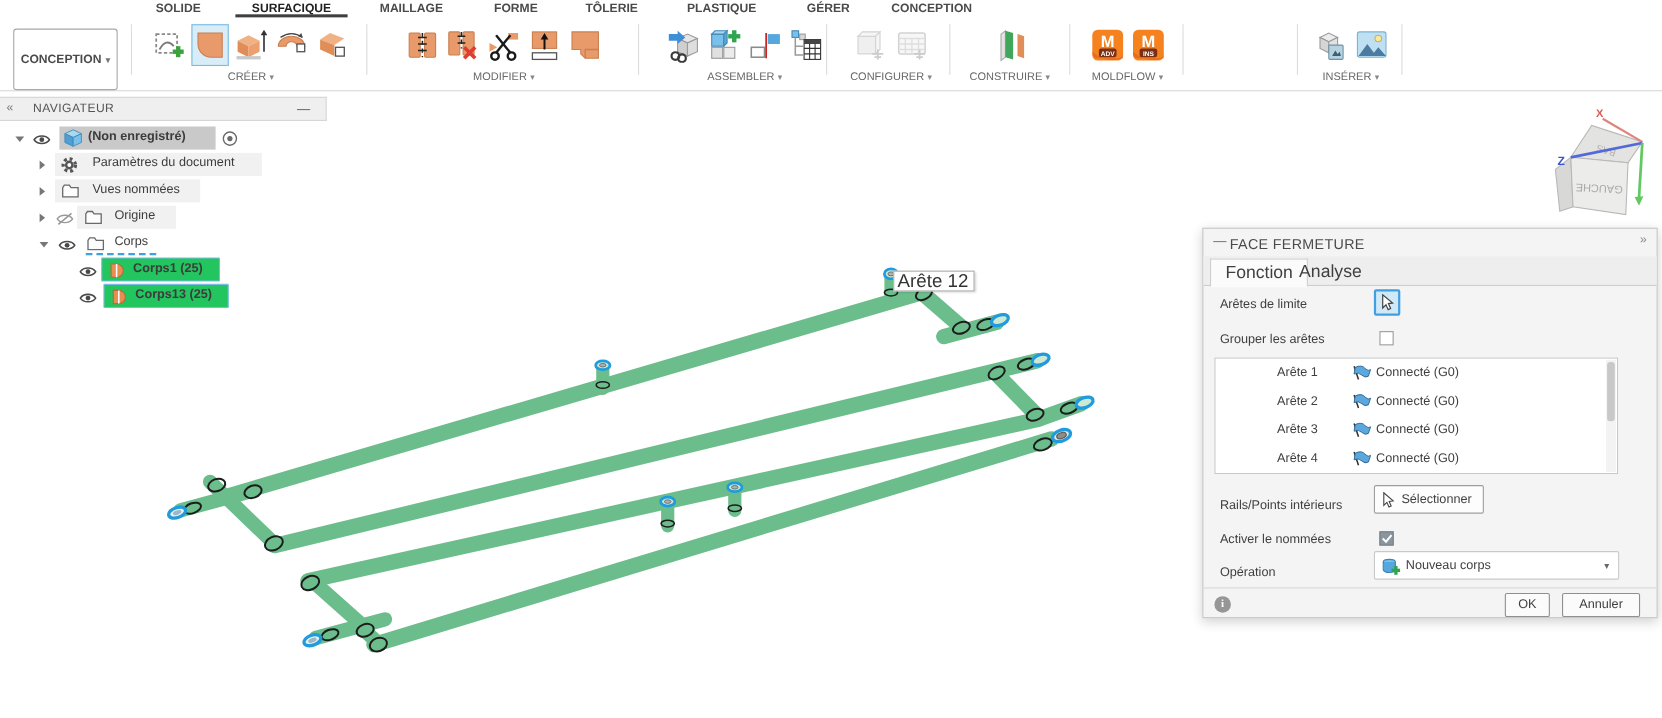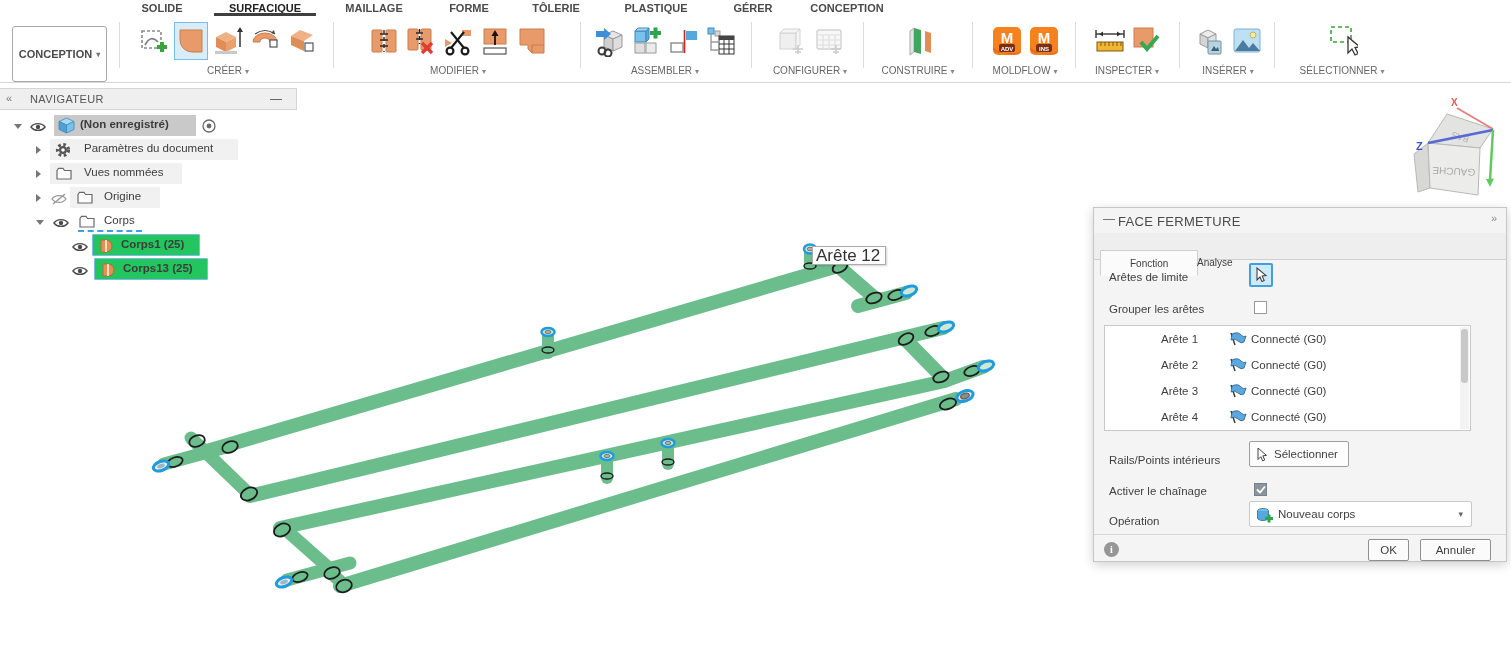--- a/index.html
+++ b/index.html
@@ -36,21 +36,21 @@
   .ntext { position:absolute; top:4px; font-size:11.5px; color:#3c3c3c; white-space:nowrap; }
   .bodybox { position:absolute; top:0; height:22px; border:1px solid #79bde4; background:#22c55e; border-radius:1px; }
 
   
   .dialog { position:absolute; left:1093px; top:207px; width:414px; height:355px; background:#f4f4f4; border:1px solid #c6c6c6; box-shadow:0 3px 10px rgba(0,0,0,.18); z-index:6; font-size:11.5px; color:#3f3f3f; }
   .dtitle { position:relative; height:25px; }
   .dtitle .min { position:absolute; left:9px; top:4px; font-size:12px; color:#666; }
   .dtitle .cap { position:absolute; left:24px; top:6px; font-size:13px; color:#4a4a4a; letter-spacing:.3px; }
   .dtitle .exp { position:absolute; right:10px; top:4px; font-size:11px; color:#888; letter-spacing:-1px; }
   .dtabs { position:relative; height:27px; background:#eeeeee; border-bottom:1px solid #cfcfcf; }
-  .dtab { position:absolute; top:17px; height:26px; line-height:26px; padding:0 29px; font-size:10px; color:#3f3f3f; }
+  .dtab { position:absolute; top:2px; height:26px; line-height:26px; padding:0 13px; font-size:16px; color:#3f3f3f; }
   .dtab.active { background:#fbfbfb; border:1px solid #cfcfcf; border-bottom:1px solid #fbfbfb; }
   .dlabel { position:absolute; left:15px; white-space:nowrap; }
   .sel-box { position:absolute; left:155px; top:55px; width:24px; height:24px; background:#cfe9f9; border:2px solid #3f9fe0; border-radius:2px; display:flex; align-items:center; justify-content:center; }
   .chk { position:absolute; left:160px; width:13px; height:13px; background:#fff; border:1px solid #9a9a9a; }
   .chk.checked { background:#8a959e; border:1px solid #77828b; display:flex; align-items:center; justify-content:center; }
   .edgelist { position:absolute; left:10px; top:117px; width:367px; height:106px; background:#fff; border:1px solid #c9c9c9; }
   .erow { position:absolute; left:0; width:100%; height:26px; line-height:26px;margin-left:48px; }
   .erow .ename { position:absolute; left:8px; }
   .erow .eflag { position:absolute; left:76px; top:6px; }
   .erow .estat { position:absolute; left:98px; }
@@ -188,21 +188,21 @@
       <div class="ric">
         <svg width="28" height="28">
               <path d="M2,2 h24 v24 h-12 l-4,-4 v-4 h-8 z" fill="#e89a6a" stroke="#c97f4f"></path>
               <path d="M14,26 v-8 h12" fill="none" stroke="#c97f4f" stroke-width="1.2"></path>
             </svg>
       </div>
     </div>
     <div class="rlabel"><span>MODIFIER</span><span class="caret">▾</span></div>
   </div>
 
-  <div class="rgroup" style="left:586px;width:158px">
+  <div class="rgroup" style="left:598px;width:158px">
     <div class="ricons">
       <div class="ric">
         <svg width="32" height="32">
               <path d="M10,10 l9,-4 l9,4 l-9,4 z" fill="#e6e6e6" stroke="#9a9a9a"></path>
               <path d="M10,10 v12 l9,4 v-12 z" fill="#cfcfcf" stroke="#9a9a9a"></path>
               <path d="M28,10 v12 l-9,4 v-12 z" fill="#dedede" stroke="#9a9a9a"></path>
               <path d="M2,6 h8 v-3 l7,6 l-7,6 v-3 h-8 z" fill="#3f8fd6"></path>
               <circle cx="8" cy="26" r="3.5" fill="none" stroke="#3a3a3a" stroke-width="2"></circle>
               <circle cx="14" cy="28" r="3.5" fill="none" stroke="#3a3a3a" stroke-width="2"></circle>
             </svg>
@@ -292,41 +292,20 @@
               <path d="M2,22 a28,28 0 0 0 28,6 v-4 a5,5 0 0 1 -5,4 h-18 a5,5 0 0 1 -5,-5 z" fill="#d9531e" opacity=".5"></path>
               <text x="16" y="18" font-size="15" font-weight="bold" fill="#fff" text-anchor="middle" font-family="Liberation Sans">M</text>
               <rect x="8" y="19" width="16" height="8" rx="2" fill="#7a2e12"></rect>
               <text x="16" y="25.5" font-size="6" font-weight="bold" fill="#fff" text-anchor="middle" font-family="Liberation Sans">INS</text>
             </svg>
       </div>
     </div>
     <div class="rlabel"><span>MOLDFLOW</span><span class="caret">▾</span></div>
   </div>
 
-  <div class="rgroup" style="left:1083px;width:88px">
-    <div class="ricons">
-      <div class="ric">
-        <svg width="34" height="30">
-              <line x1="3" y1="8" x2="31" y2="8" stroke="#333" stroke-width="1.4"></line>
-              <line x1="3" y1="4" x2="3" y2="12" stroke="#333" stroke-width="1.4"></line>
-              <line x1="31" y1="4" x2="31" y2="12" stroke="#333" stroke-width="1.4"></line>
-              <path d="M6,8 l4,-2.5 v5 z M28,8 l-4,-2.5 v5 z" fill="#333"></path>
-              <rect x="4" y="16" width="26" height="9" fill="#f2b632" stroke="#7a5b12"></rect>
-              <path d="M8,16 v4 M12,16 v4 M16,16 v4 M20,16 v4 M24,16 v4 M28,16 v4" stroke="#7a5b12" stroke-width="1"></path>
-            </svg>
-      </div>
-      <div class="ric">
-        <svg width="32" height="32">
-              <rect x="4" y="3" width="19" height="19" fill="#e89a6a" stroke="#c97f4f"></rect>
-              <path d="M11,17 l6,7 l11,-13" fill="none" stroke="#35a853" stroke-width="4"></path>
-            </svg>
-      </div>
-    </div>
-    <div class="rlabel"><span>INSPECTER</span><span class="caret">▾</span></div>
-  </div>
 
   <div class="rgroup" style="left:1186px;width:84px">
     <div class="ricons">
       <div class="ric">
         <svg width="32" height="32">
               <path d="M6,9 l8,-4 l8,4 l-8,4 z" fill="#ececec" stroke="#9a9a9a"></path>
               <path d="M6,9 v10 l8,4 v-10 z" fill="#d5d5d5" stroke="#9a9a9a"></path>
               <path d="M22,9 v10 l-8,4 v-10 z" fill="#e2e2e2" stroke="#9a9a9a"></path>
               <rect x="14" y="16" width="13" height="13" rx="1" fill="#b9d2e0" stroke="#6f94a8"></rect>
               <path d="M17,26 l3,-5 l2,3 l2,-2 l1,4 z" fill="#3b607a"></path>
@@ -336,31 +315,20 @@
         <svg width="32" height="30">
               <rect x="3" y="3" width="26" height="23" rx="2" fill="#bfe0f2" stroke="#7ab3d4"></rect>
               <circle cx="22" cy="9" r="3" fill="#f7e9a0" stroke="#c9b35a"></circle>
               <path d="M4,25 l8,-11 l6,8 l4,-5 l7,8 z" fill="#4b7ba0"></path>
             </svg>
       </div>
     </div>
     <div class="rlabel"><span>INSÉRER</span><span class="caret">▾</span></div>
   </div>
 
-  <div class="rgroup" style="left:1290px;width:104px">
-    <div class="ricons">
-      <div class="ric">
-        <svg width="36" height="34">
-              <rect x="5" y="3" width="20" height="15" fill="none" stroke="#3da13d" stroke-width="1.6" stroke-dasharray="4,3"></rect>
-              <path d="M22,13 l0,16 l4,-4 l3,6 l3,-1.5 l-3,-6 l5,-0.5 z" fill="#fff" stroke="#333" stroke-width="1.3"></path>
-            </svg>
-      </div>
-    </div>
-    <div class="rlabel"><span>SÉLECTIONNER</span><span class="caret">▾</span></div>
-  </div>
 </div>
 
 <svg class="vp-svg" width="1511" height="653">
   <g stroke="#6cbd8c" stroke-linecap="round" fill="none">
 
     <path d="M164,464 L230,446" stroke-width="13"></path>
     <path d="M191,438 L247,492" stroke-width="13"></path>
     <path d="M207,451 L838,266" stroke-width="14"></path>
     <path d="M838,266 L876,299" stroke-width="14"></path>
     <path d="M858,306 L906,293" stroke-width="14"></path>
@@ -601,21 +569,21 @@
   </div>
 
   <span class="dlabel" style="top:246px">Rails/Points intérieurs</span>
   <div class="dbtn select-btn">
     <svg width="13" height="15">
           <path d="M2,1 l0,11.5 l2.8,-2.8 l1.9,4.2 l2,-0.9 l-1.8,-4.2 l3.6,-0.4 z" fill="#fff" stroke="#444" stroke-width="1"></path>
         </svg>
     <span>Sélectionner</span>
   </div>
 
-  <span class="dlabel" style="top:277px">Activer le chaînage</span>
+  <span class="dlabel" style="top:277px">Activer le nommées</span>
   <div class="chk checked" style="top:275px">
     <svg width="10" height="9">
           <path d="M1,4.5 l3,3 l5,-6" fill="none" stroke="#fff" stroke-width="1.8"></path>
         </svg>
   </div>
 
   <span class="dlabel" style="top:307px">Opération</span>
   <div class="dropdown">
     <svg style="position:absolute;left:6px;top:5px" width="17" height="17">
           <ellipse cx="7" cy="4" rx="5.5" ry="2.5" fill="#79c0ea" stroke="#3f82b5"></ellipse>

